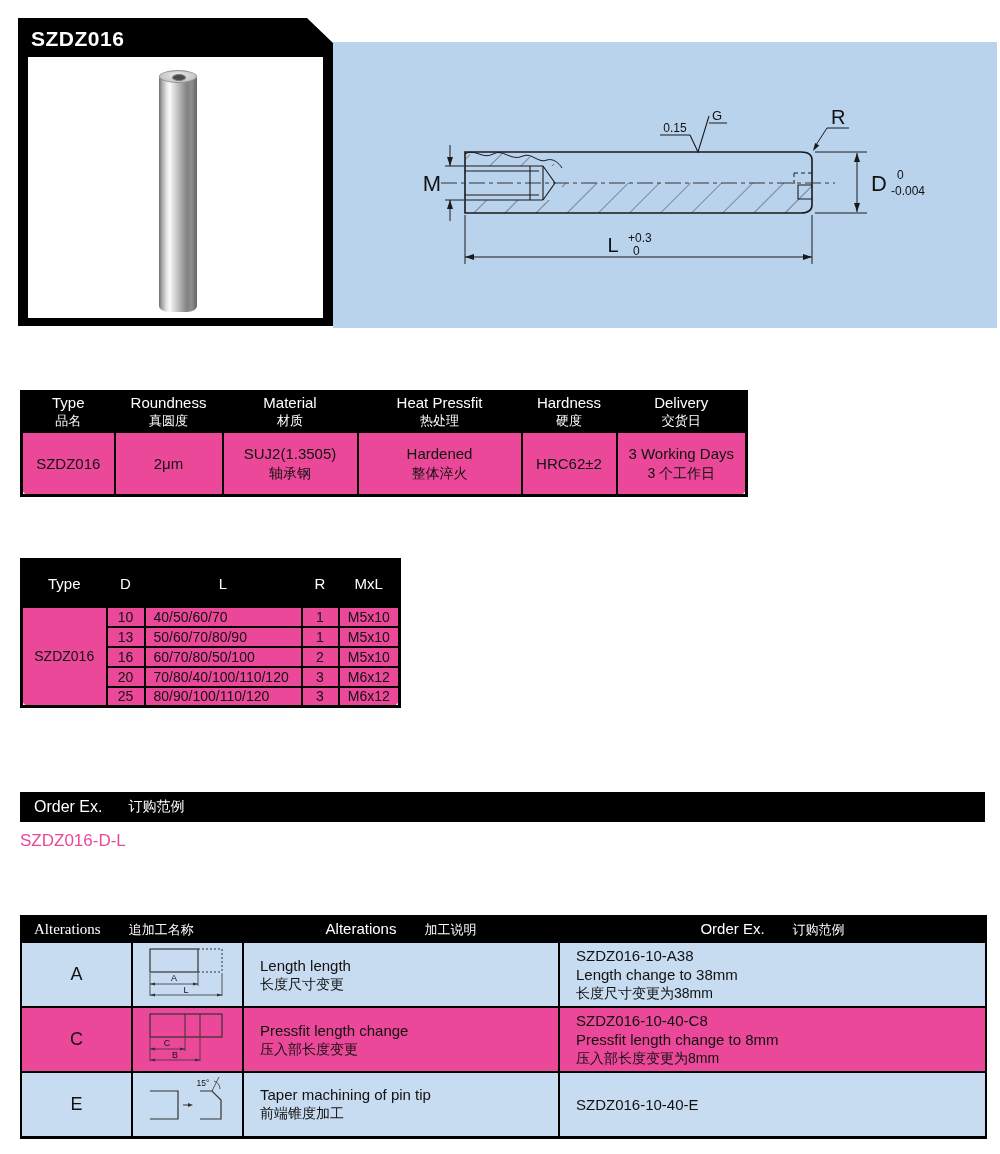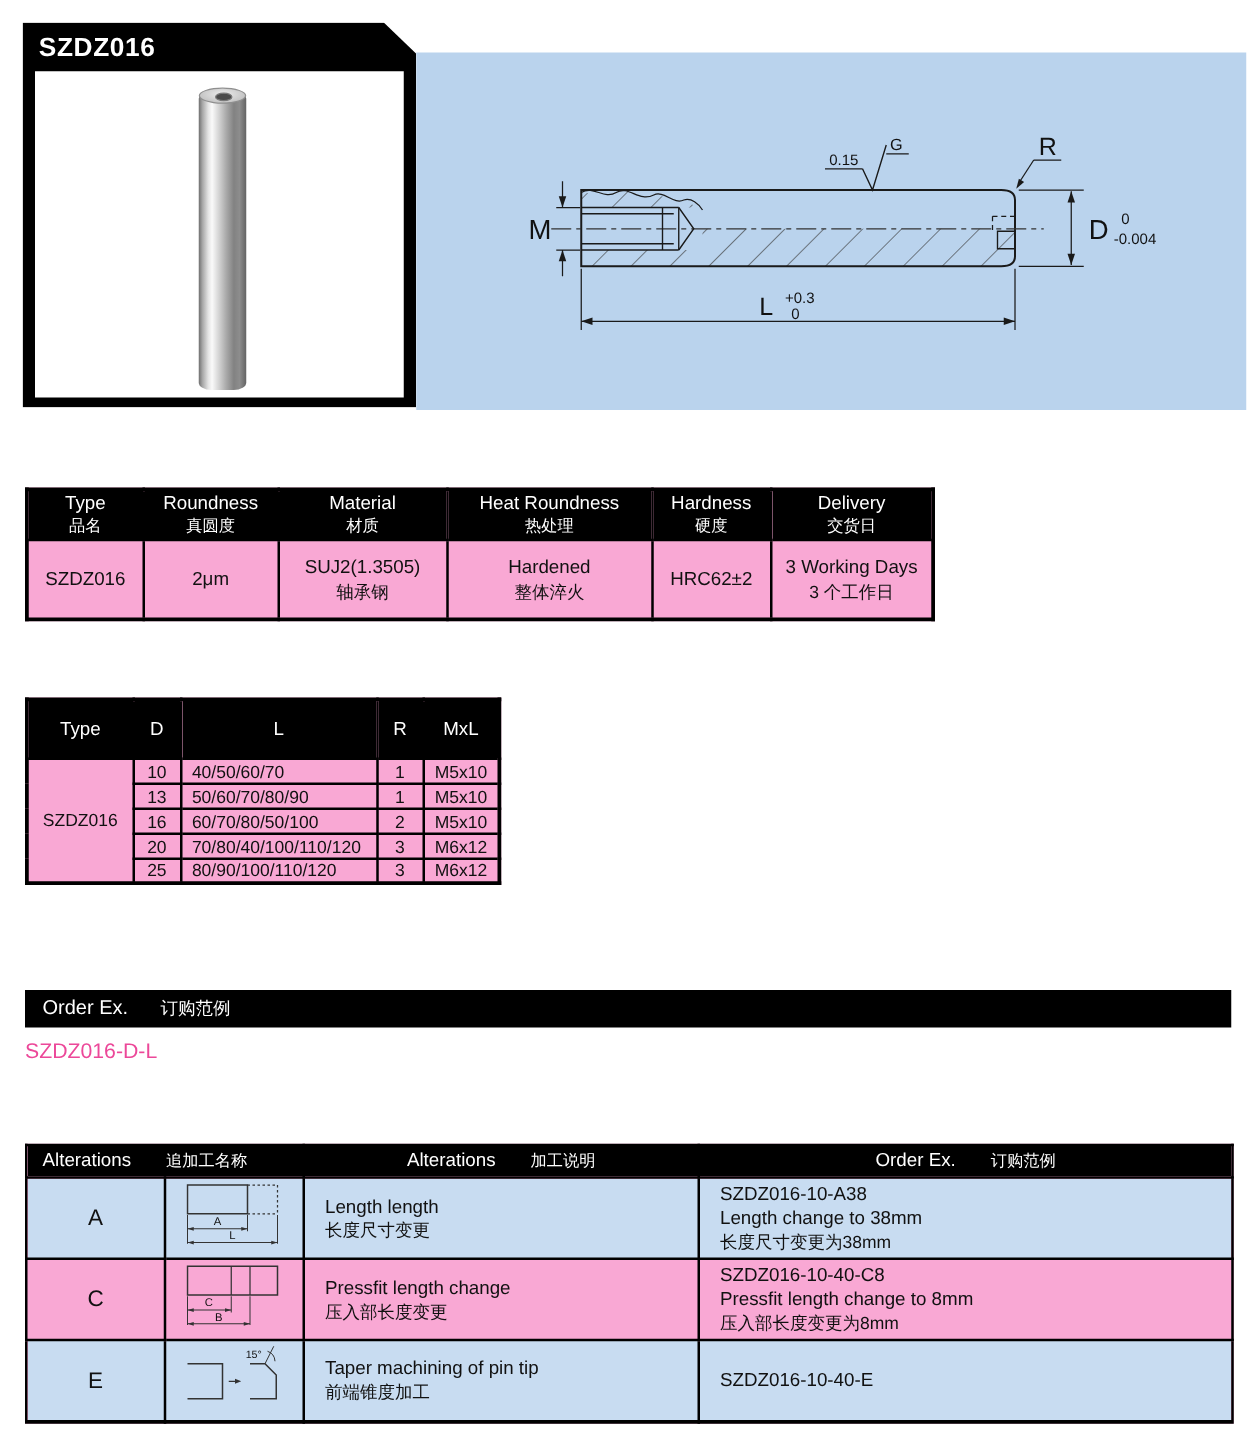--- a/index.html
+++ b/index.html
@@ -17,21 +17,21 @@
   .pin-top{position:absolute;left:131px;top:13px;width:38px;height:13px;border-radius:50%;
     background:radial-gradient(ellipse at 50% 40%,#ececec,#c6c6c6 70%,#9a9a9a);border:1px solid #8f8f8f;box-sizing:border-box;}
   .pin-hole{position:absolute;left:12px;top:3px;width:12px;height:5px;border-radius:50%;background:#4a4a4a;border:1px solid #7a7a7a;}
 
   
   .drawing-area{position:absolute;left:333px;top:42px;width:664px;height:286px;background:#bad3ed;}
   .drawing-area svg{display:block;}
   svg text{font-family:"Liberation Sans","DejaVu Sans",sans-serif;fill:#111;}
 
   
-  table{border-collapse:collapse;table-layout:fixed;position:absolute;background:#f9a8d4;}
+  table{border-collapse:collapse;table-layout:fixed;position:absolute;background:#ec4899;border-radius:14px;}
   th,td{border:2px solid #000;padding:0;text-align:center;vertical-align:middle;overflow:hidden;}
   thead th{background:#000;color:#fff;font-weight:normal;}
   .en{display:block;font-size:15px;line-height:1.25;}
   .zh{display:block;font-size:13px;line-height:1.3;}
 
   .spec-table{left:20px;top:390px;width:725px;border:3px solid #000;}
   .spec-table thead tr{height:40px;}
   .spec-table tbody tr{height:64px;}
   .spec-table td{font-size:15px;}
   .spec-table td .zh{font-size:14px;}
@@ -180,21 +180,21 @@
           </th>
         <th>
             <span class="en">Roundness</span>
             <span class="zh">真圆度</span>
           </th>
         <th>
             <span class="en">Material</span>
             <span class="zh">材质</span>
           </th>
         <th>
-            <span class="en">Heat Roundness</span>
+            <span class="en">Heat Pressfit</span>
             <span class="zh">热处理</span>
           </th>
         <th>
             <span class="en">Hardness</span>
             <span class="zh">硬度</span>
           </th>
         <th>
             <span class="en">Delivery</span>
             <span class="zh">交货日</span>
           </th>
@@ -281,21 +281,21 @@
 
   <table class="alt-table">
     <colgroup>
         <col style="width:111px">
         <col style="width:111px">
         <col style="width:316px">
         <col style="width:427px">
       </colgroup>
     <thead>
       <tr>
-        <th colspan="2" style="padding-left:12px;">
+        <th colspan="2" style="padding-left:12px;font-family:Liberation Serif, serif;">
           <span class="hen">Alterations</span><span class="hzh">追加工名称</span>
         </th>
         <th class="c">
           <span class="hen">Alterations</span><span class="hzh">加工说明</span>
         </th>
         <th class="c">
           <span class="hen">Order Ex.</span><span class="hzh">订购范例</span>
         </th>
       </tr>
     </thead>

